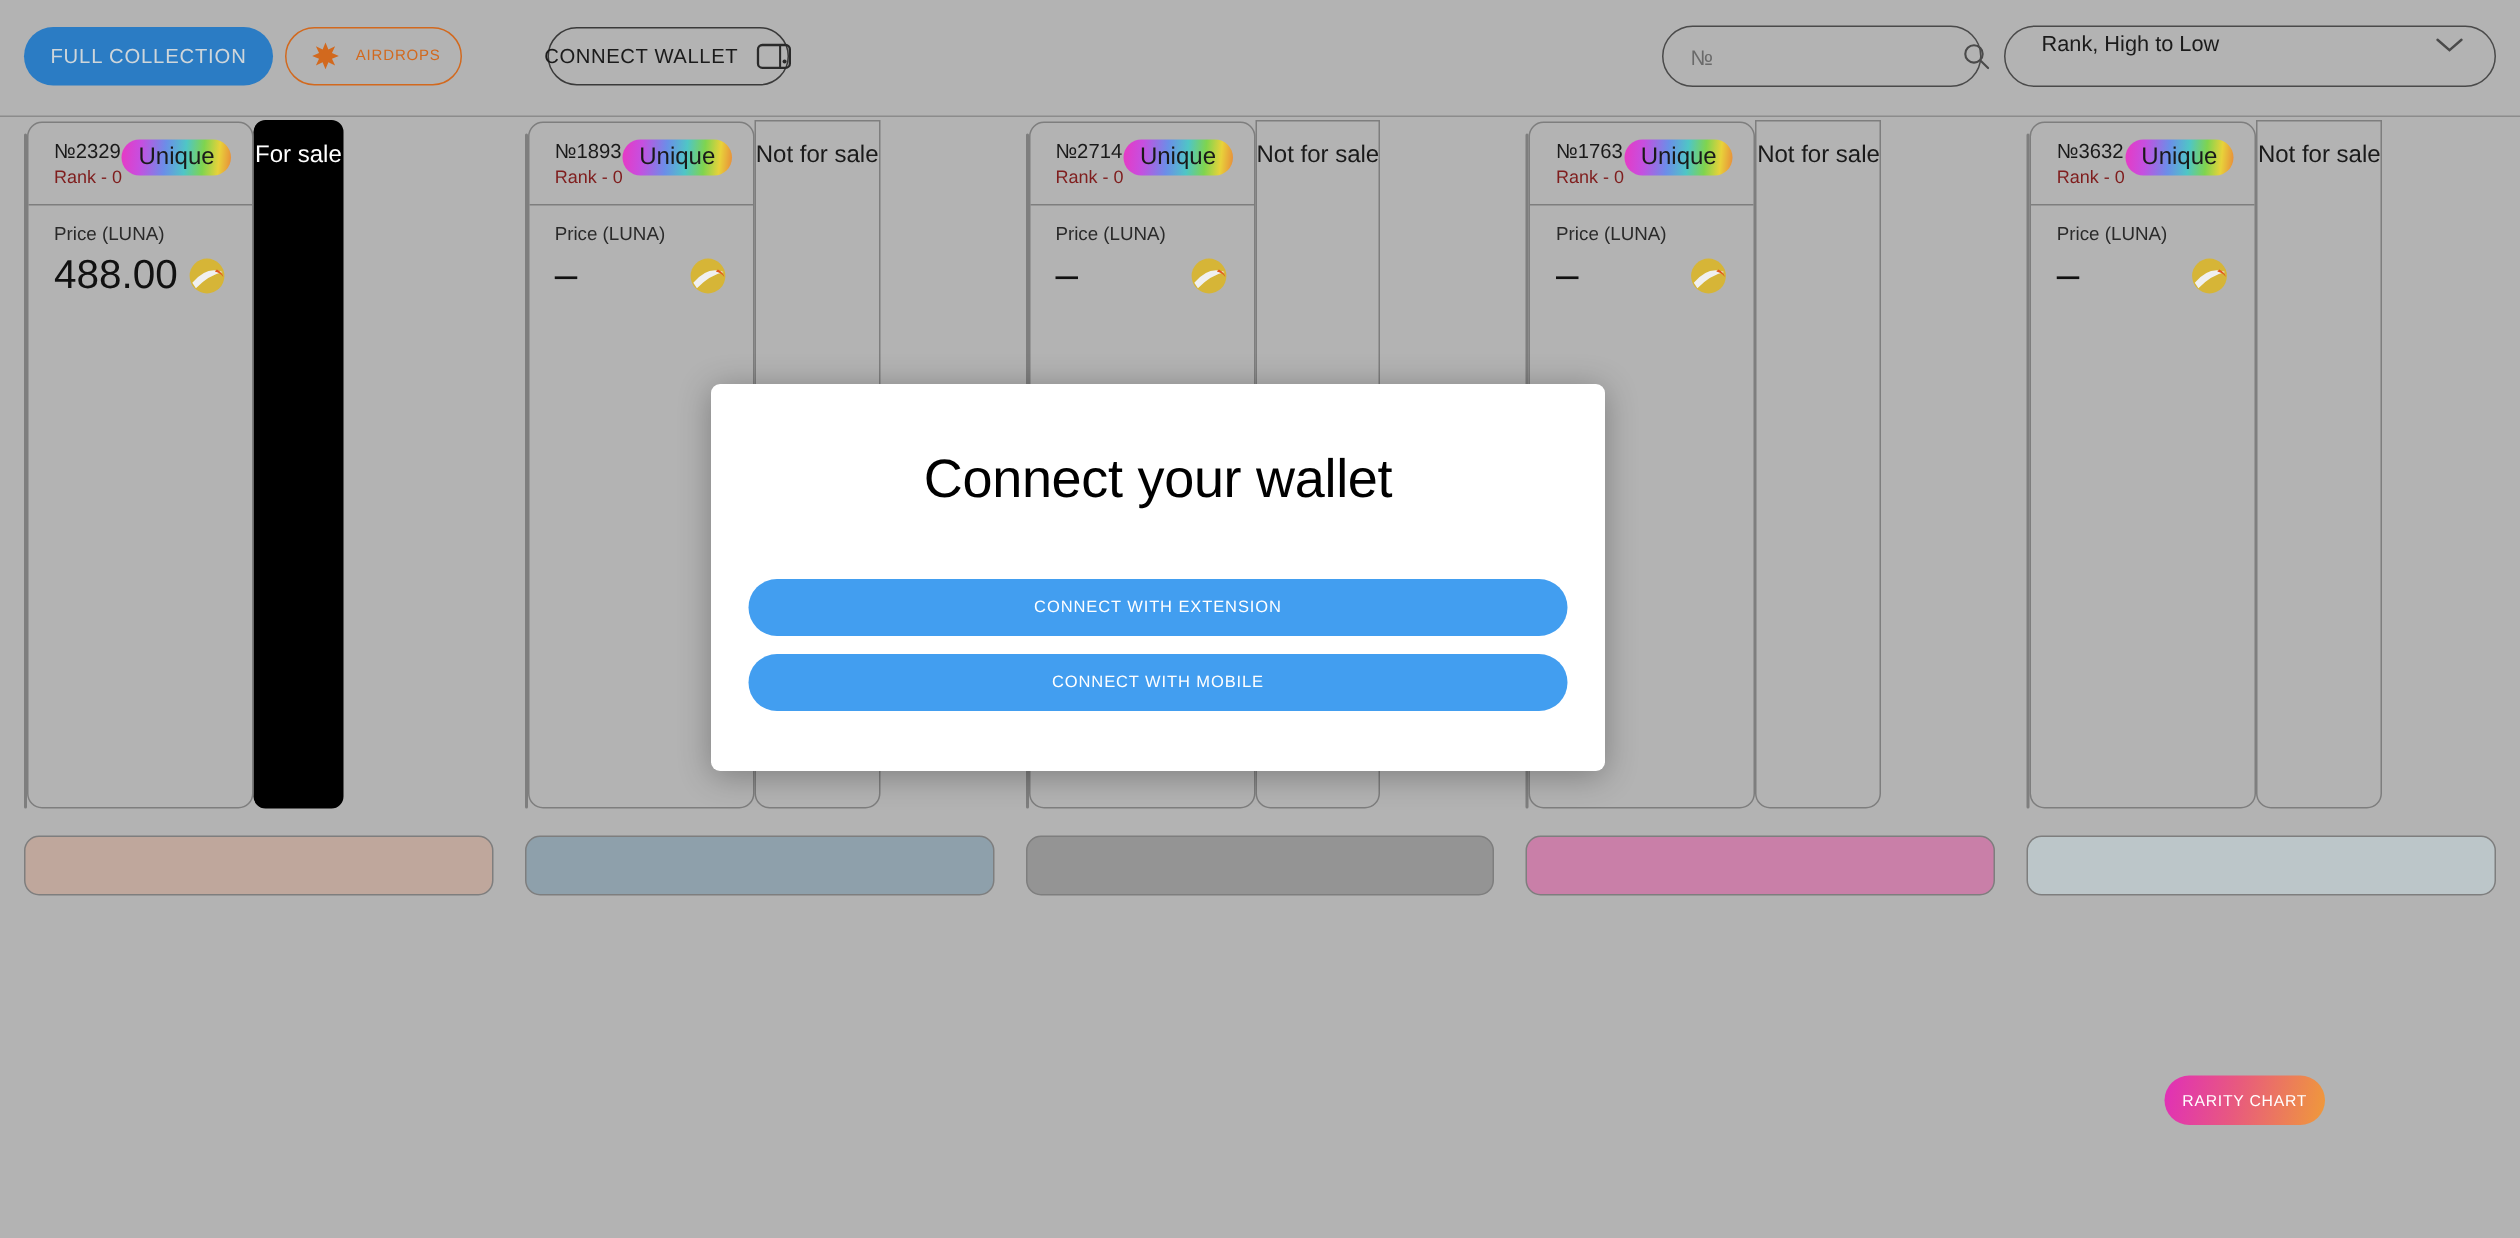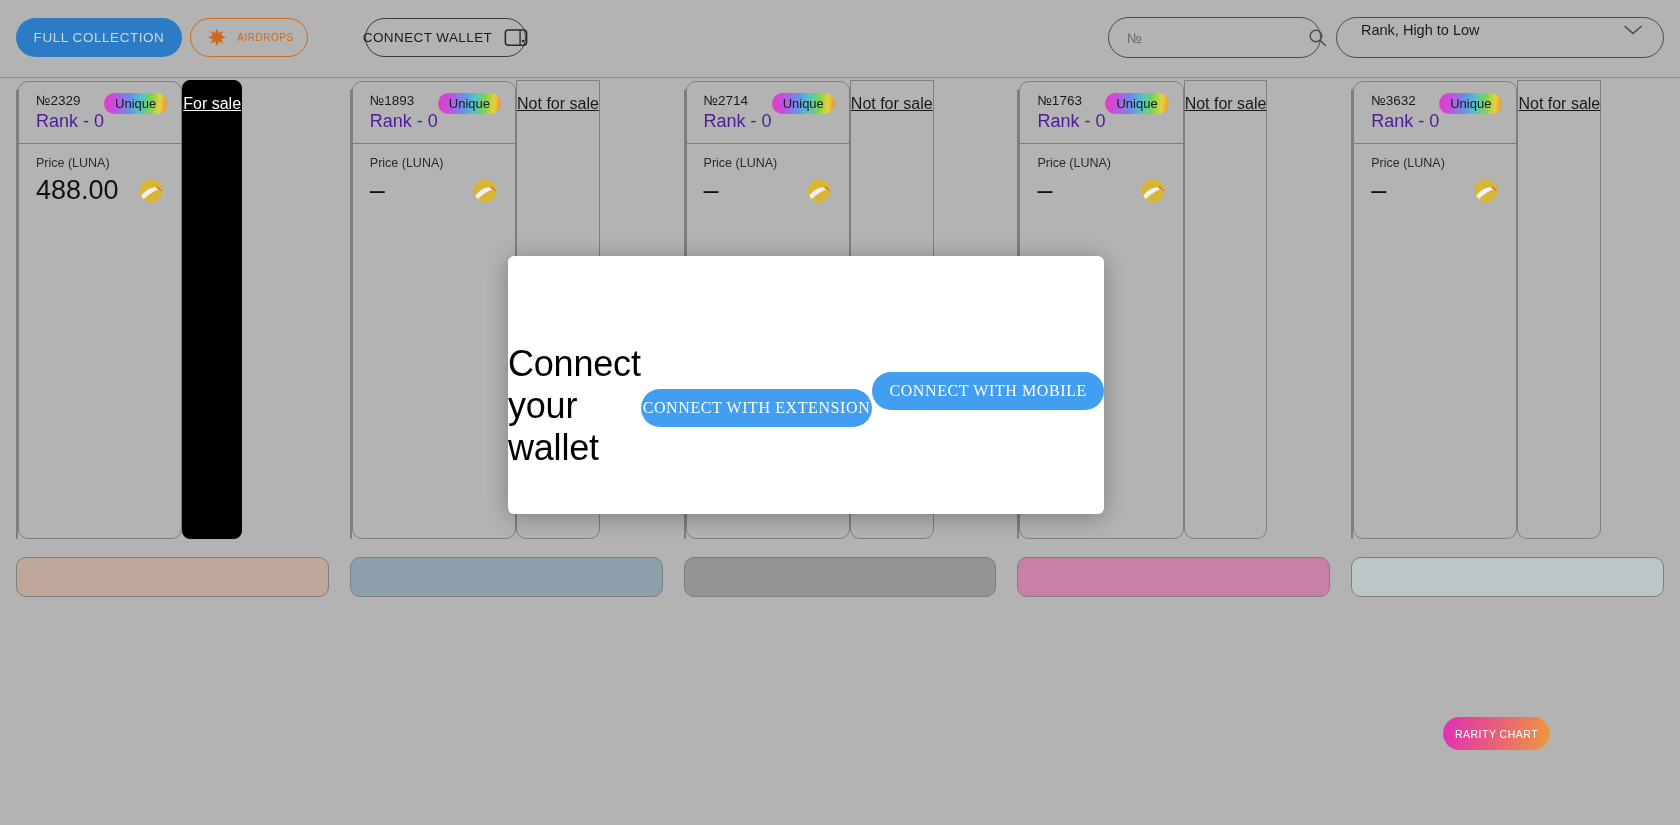--- a/index.html
+++ b/index.html
@@ -95,67 +95,67 @@
     border: 1px solid #7e7e7e; border-radius: 10px;
     background: #b3b3b3; position: relative; z-index: 2;
   }
   .info-top {
     padding: 11px 14px 11px 17px;
     border-bottom: 1px solid #7e7e7e;
     display: flex; justify-content: space-between; align-items: flex-start;
   }
   .id-lines { display: flex; flex-direction: column; gap: 3px; }
   .nft-id   { font-size: 13.5px; color: #1a1a1a; }
-  .nft-rank { font-size: 18px; color: #4c1d95; }
+  .nft-rank { font-size: 12px; color: #7f1d1d; }
   .badge {
-    font-size: 13px; color: #1a1a1a;
+    font-size: 16px; color: #1a1a1a;
     padding: 3px 11px; border-radius: 999px;
     background: linear-gradient(95deg,#e839c3 0%,#c64fe0 18%,#6b8ee8 40%,#4fc6c6 58%,#7fd44f 74%,#e8d23a 88%,#e88a3a 100%);
   }
   .info-bottom { padding: 12px 17px 13px 17px; }
   .price-label { font-size: 12.5px; color: #2a2a2a; }
   .price-row {
     display: flex; align-items: center; justify-content: space-between;
     margin-top: 7px;
   }
   .price-value { font-size: 27px; color: #111; font-weight: 400; line-height: 1; }
   .luna-coin { width: 26px; height: 26px; flex: 0 0 26px; }
 
   .card-foot {
     margin-top: -9px; padding: 14px 0 11px 0;
     border: 1px solid #7e7e7e;
     border-radius: 0 0 10px 10px;
     text-align: center; font-size: 16px;
     background: #b3b3b3; color: #1a1a1a;
-    position: relative; z-index: 1; cursor: pointer; text-decoration: underline;
+    position: relative; z-index: 1; cursor: pointer;
   }
   .card-foot.for-sale {
     background: #000; color: #fff; border-color: #000;
     border-radius: 8px;
   }
 
   
   #modal-overlay { position: absolute; inset: 0; z-index: 50; }
   #modal {
-    position: absolute; left: 508px; top: 256px;
+    position: absolute; left: 474px; top: 256px;
     width: 596px; height: 258px;
     background: #fff; border-radius: 6px;
     box-shadow: 0 3px 22px rgba(0,0,0,.3);
-    display: flex; flex-direction: row; align-items: center;
+    display: flex; flex-direction: column; align-items: center;
   }
   #modal-title {
     margin-top: 42px; font-size: 36px; color: #000; font-weight: 400;
     letter-spacing: -.2px;
   }
   .modal-btn {
     width: 546px; height: 38px; margin-top: 0;
     background: #429ef0; color: #fff;
     border: 0; border-radius: 999px; cursor: pointer;
-    font-family: Liberation Serif, serif;
-    font-size: 16px; letter-spacing: .6px;
+    font-family: Liberation Sans, sans-serif;
+    font-size: 11px; letter-spacing: .6px;
   }
   #btn-connect-extension { margin-top: 46px; }
   #btn-connect-mobile    { margin-top: 12px; }
 
   
   #rarity-chart-button {
     position: absolute; left: 1443px; top: 717px; z-index: 40;
     width: 107px; height: 33px; border-radius: 999px;
     background: linear-gradient(100deg,#e02fb8 0%,#e85a7e 45%,#ef9a3a 100%);
     color: #fff; font-size: 10.5px; letter-spacing: .5px;

